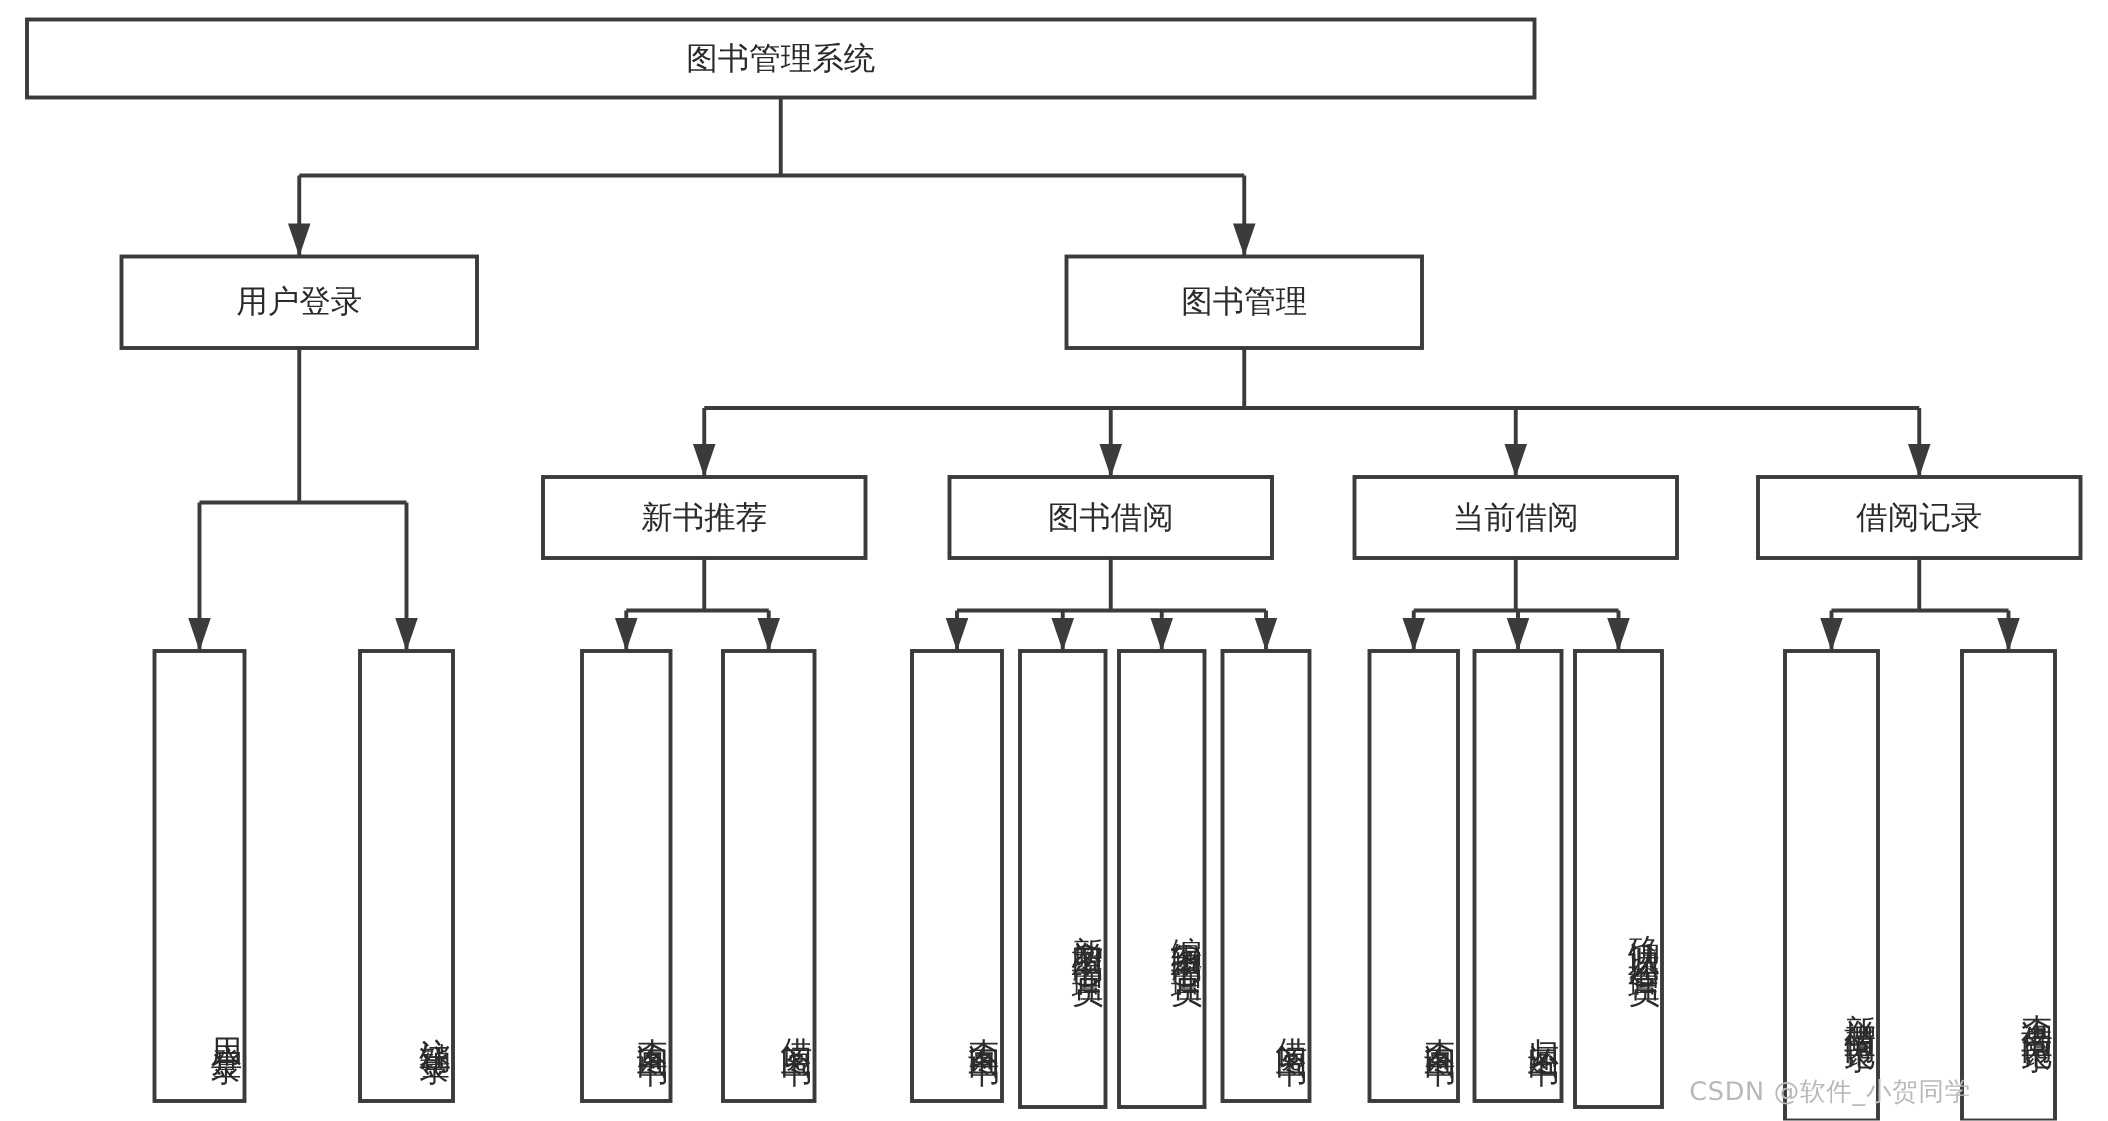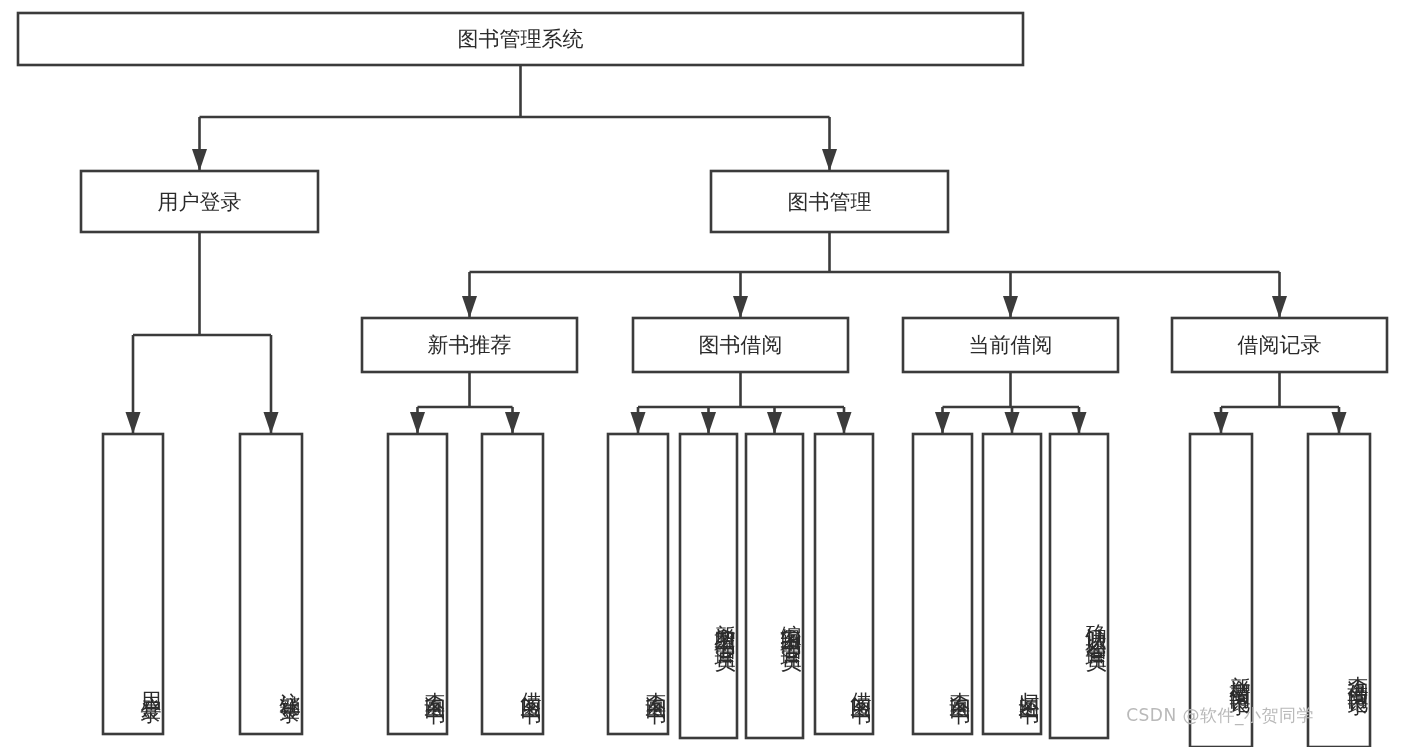--- a/index.html
+++ b/index.html
@@ -57,21 +57,21 @@
     line-height: 1;
     letter-spacing: 4px;
     color: #2b2b2b;
     white-space: nowrap;
     text-align: center;
     pointer-events: none;
   }
   .watermark {
     position: absolute;
     right: 8px;
-    bottom: 20px;
+    bottom: 8px;
     font-family: "DejaVu Sans", "Liberation Sans", sans-serif;
     font-size: 17px;
     color: #b9b9b9;
     letter-spacing: 0.5px;
     user-select: none;
   }
 </style>
 </head>
 <body>
 

